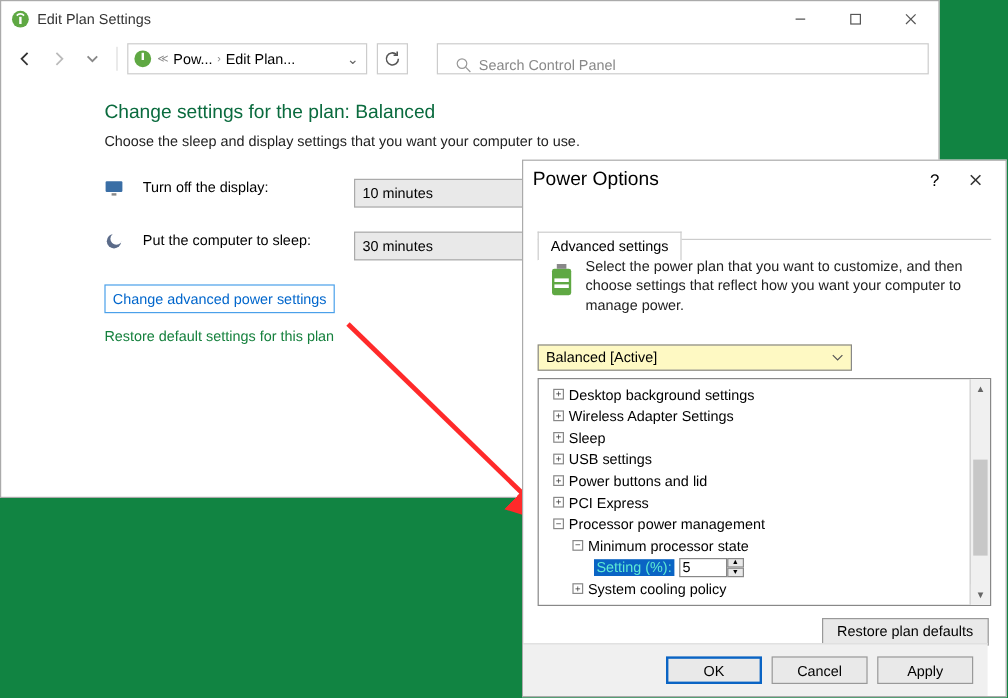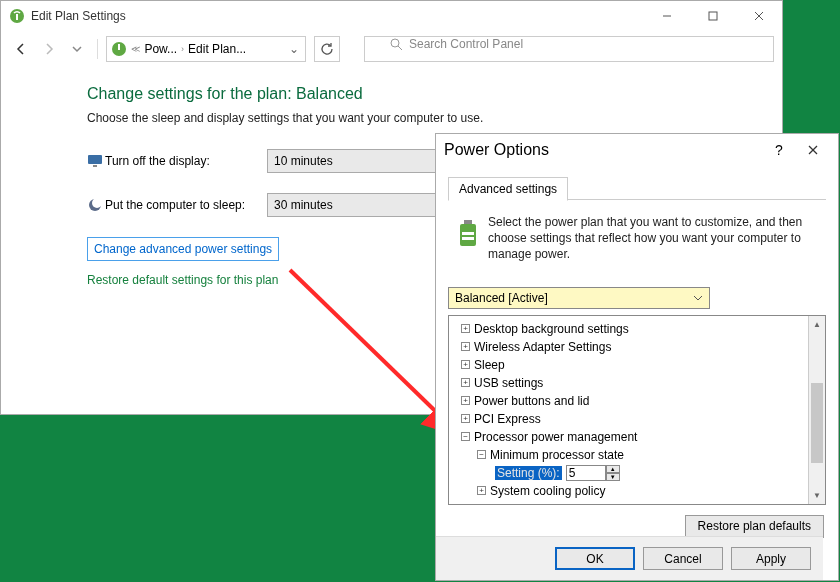--- a/index.html
+++ b/index.html
@@ -14,53 +14,53 @@
     .navbar{height:36px;display:flex;align-items:center;padding:0 8px;gap:4px}
     .navbtn{width:24px;height:24px;display:flex;align-items:center;justify-content:center;color:#888}
     .navbtn.active{color:#333}
     .navbtn svg{width:14px;height:14px}
     .sep{width:1px;height:20px;background:#ddd;margin:0 4px}
     .crumbbox{flex:0 0 200px;height:26px;border:1px solid #ccc;display:flex;align-items:center;padding:0 4px;gap:4px}
     .crumbbox .ico{width:16px;height:16px}
     .crumb-sep{color:#888;font-size:9px}
     .crumbdrop{width:14px;text-align:center;color:#666}
     .refresh{width:26px;height:26px;border:1px solid #ccc;display:flex;align-items:center;justify-content:center;margin-left:4px}
-    .search{flex:1;height:26px;border:1px solid #ccc;display:flex;align-items:flex-start;padding:0 24px;margin-left:20px;gap:6px;color:#888}
+    .search{flex:1;height:26px;border:1px solid #ccc;display:flex;align-items:flex-end;padding:0 14px;margin-left:20px;gap:6px;color:#888}
     .search svg{width:14px;height:14px}
     .content{padding:18px 86px}
     .heading{font-size:16px;color:#0a6b3e;margin-bottom:8px}
     .subtext{color:#222;margin-bottom:24px}
-    .row{display:flex;align-items:center;margin-bottom:20px;gap:2px}
+    .row{display:flex;align-items:flex-start;margin-bottom:20px;gap:16px}
     .row .ric{width:16px;height:16px}
     .row .rl{width:160px}
     .sel{width:190px;height:24px;border:1px solid #aaa;background:#e9e9e9;display:flex;align-items:center;justify-content:space-between;padding:0 6px}
     .sel svg{width:10px;height:10px}
     .linkbox{display:inline-block;border:1px solid #4aa0ea;padding:4px 6px;margin-bottom:12px}
     .linkbox span{color:#0066cc}
     .link{color:#15803d;display:inline-block}
     .arrow{position:absolute;left:285px;top:260px;pointer-events:none}
     
     .win2{left:435px;top:133px;width:404px;height:448px}
     .dlg-title{height:32px;display:flex;align-items:center;padding:0 8px}
     .dlg-title .dt{flex:1;font-size:16px}
     .dlg-title .dbtn{width:34px;height:32px;display:flex;align-items:center;justify-content:center}
     .dlg-body{padding:10px 12px 0 12px}
     .tabhead{border-bottom:1px solid #ccc;height:24px;display:flex}
-    .tab{border:1px solid #ccc;border-bottom:1px solid #fff;height:24px;padding:0 10px;display:flex;align-items:center;background:#fff;position:relative;top:1px}
+    .tab{border:1px solid #ccc;border-bottom:1px solid #fff;height:24px;padding:0 10px;display:flex;align-items:center;background:#fff;position:relative;top:17px}
     .descrow{display:flex;padding:14px 4px 24px 4px}
     .descrow .pic{width:36px;height:36px;flex-shrink:0}
     .descrow .txt{color:#222;line-height:1.35}
     .plansel{width:262px;height:22px;border:1px solid #888;background:#fef9c3;display:flex;align-items:center;justify-content:space-between;padding:0 6px;margin-bottom:6px}
     .tree-wrap{border:1px solid #888;height:190px;position:relative;display:flex}
     .tree{flex:1;padding:4px 2px;overflow:hidden}
     .tnode{display:flex;align-items:center;gap:4px;height:18px;padding-left:10px}
     .expander{width:9px;height:9px;border:1px solid #888;display:flex;align-items:center;justify-content:center;font-size:8px;line-height:1;color:#333;background:#fff}
     .tnode.l1{padding-left:26px}
     .tnode.l2{padding-left:44px}
-    .sel-label{background:#0a64c4;color:#e5e5e5;padding:0 2px}
+    .sel-label{background:#0a64c4;color:#5eead4;padding:0 2px}
     .spin{display:flex;align-items:center;height:18px}
     .spin input{width:40px;height:16px;border:1px solid #888;font-size:12px;padding:0 2px}
     .spinbtns{display:flex;flex-direction:column}
     .spinbtns div{width:14px;height:8px;border:1px solid #888;background:#e9e9e9;font-size:6px;line-height:1;display:flex;align-items:center;justify-content:center}
     .vscroll{width:17px;background:#f0f0f0;border-left:1px solid #ccc;display:flex;flex-direction:column}
     .vscroll .arr{height:17px;background:#f0f0f0;display:flex;align-items:center;justify-content:center;color:#666;font-size:8px}
     .vscroll .track{flex:1;position:relative}
     .vscroll .thumb{position:absolute;left:2px;right:2px;top:50px;height:80px;background:#c7c7c7}
     .restore-row{display:flex;justify-content:flex-end;padding:10px 2px 6px 2px}
     .btn{height:23px;border:1px solid #999;background:#e9e9e9;padding:0 12px;display:flex;align-items:center;justify-content:center}

